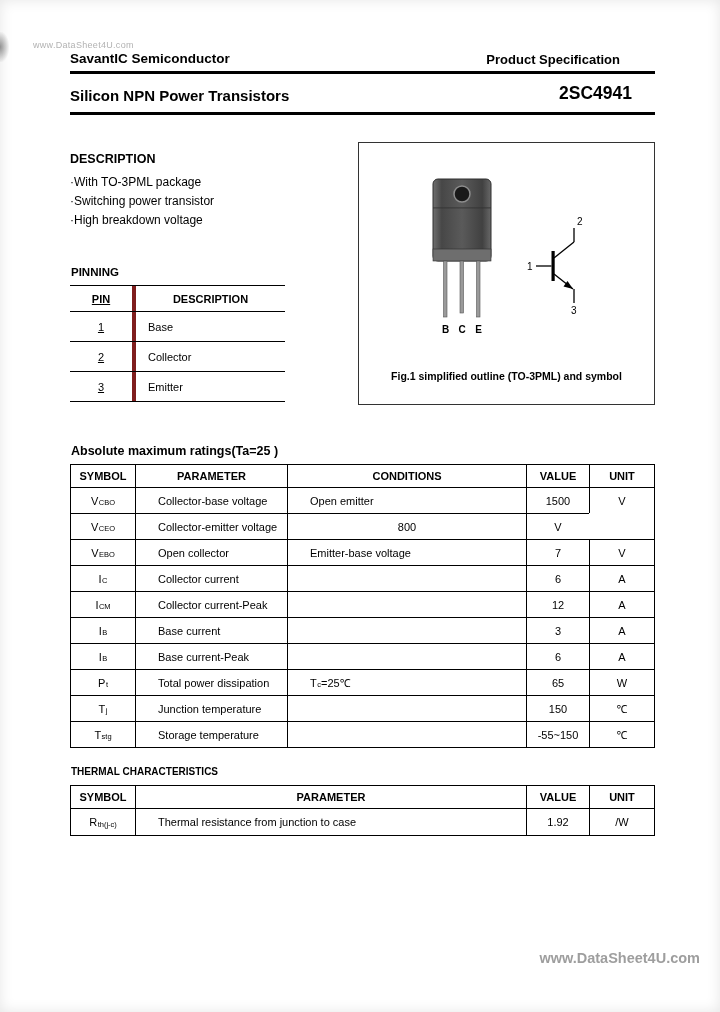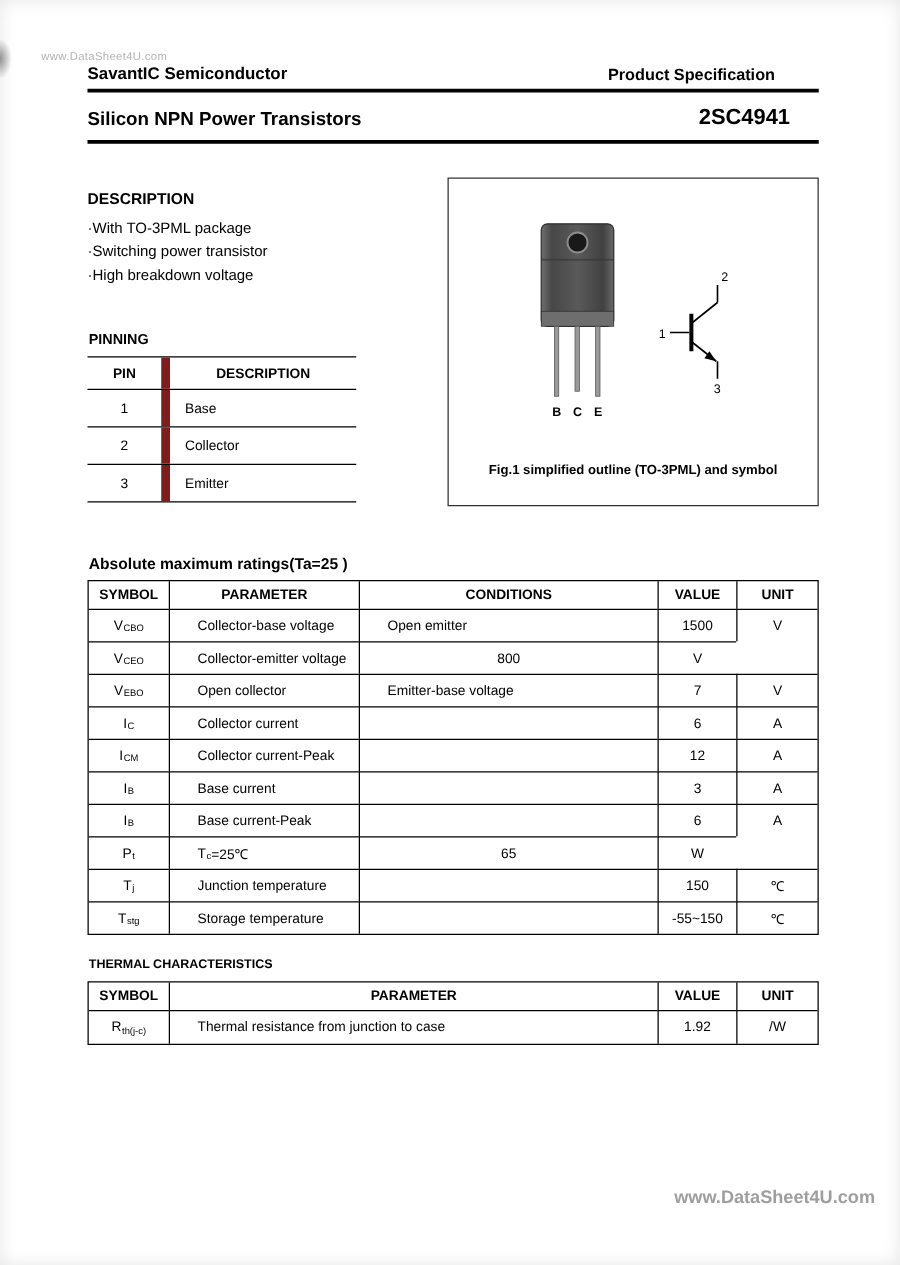--- a/index.html
+++ b/index.html
@@ -46,21 +46,21 @@
   .sym    { position:absolute; left:168px; top:72px; }
   .caption{ position:absolute; left:0; right:0; top:227px; text-align:center; font-size:10.5px; font-weight:bold; }
 
   
   .pin-h { position:absolute; left:71px; top:266px; font-size:11.5px; font-weight:bold;text-align:center; }
   .pin-table { position:absolute; left:70px; top:285px; width:215px; }
   .pin-header, .pin-row { display:grid; grid-template-columns:66px 149px; }
   .pin-header { height:27px; border-top:1px solid #000; border-bottom:1px solid #000; }
   .pin-row { height:30px; border-bottom:1px solid #000; }
   .pin-cell { display:flex; align-items:center; font-size:11px; height:100%; }
-  .pin-col  { justify-content:center; border-right:7px solid #7f1d1d; }
+  .pin-col  { justify-content:center; border-right:4px solid #7f1d1d;text-decoration:underline; }
   .pin-desc-h { justify-content:center; font-weight:bold; }
   .pin-header .pin-col { font-weight:bold; }
   .pin-desc { padding-left:12px; }
 
   
   .abs-h { position:absolute; left:71px; top:444px; font-size:12.5px; font-weight:bold; }
   .abs-table { position:absolute; left:70px; top:464px; width:585px; border:1px solid #000; }
   .abs-header, .abs-row { display:grid; grid-template-columns:64px 152px 239px 63px 65px; }
   .abs-header { height:22px; }
   .abs-row { height:26px; }
@@ -219,20 +219,21 @@
         </div>
         <div class="abs-row">
           <div class="c-sym">I<sub>B</sub></div>
           <div class="c-left">Base current-Peak</div>
           <div class="c-left"></div>
           <div class="c-mid">6</div>
           <div class="c-mid">A</div>
         </div>
         <div class="abs-row">
           <div class="c-sym">P<sub>t</sub></div>
+          <div class="c-left">Total power dissipation</div>
           <div class="c-left">T<sub>c</sub>=25℃</div>
           <div class="c-mid">65</div>
           <div class="c-mid">W</div>
         </div>
         <div class="abs-row">
           <div class="c-sym">T<sub>j</sub></div>
           <div class="c-left">Junction temperature</div>
           <div class="c-left"></div>
           <div class="c-mid">150</div>
           <div class="c-mid">℃</div>

